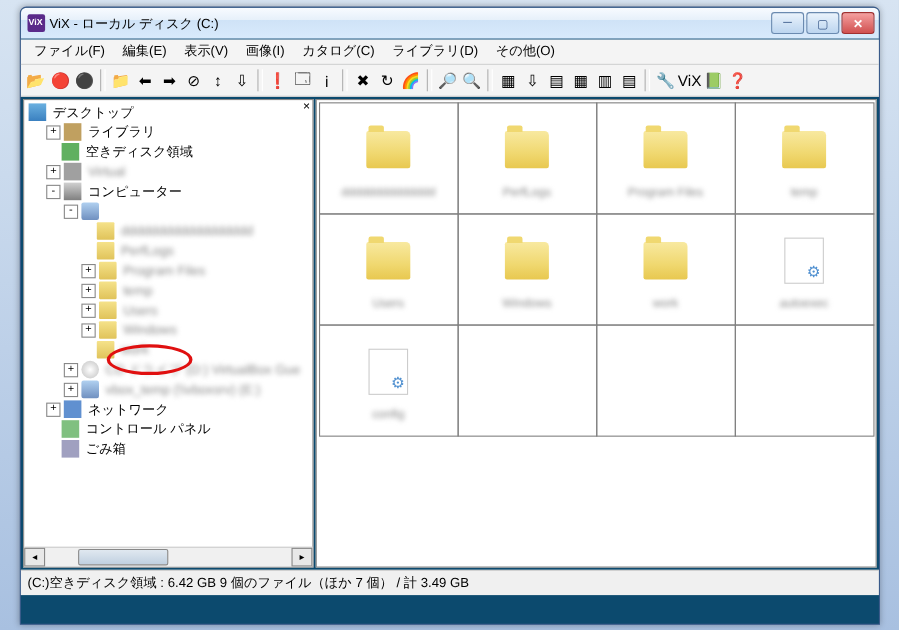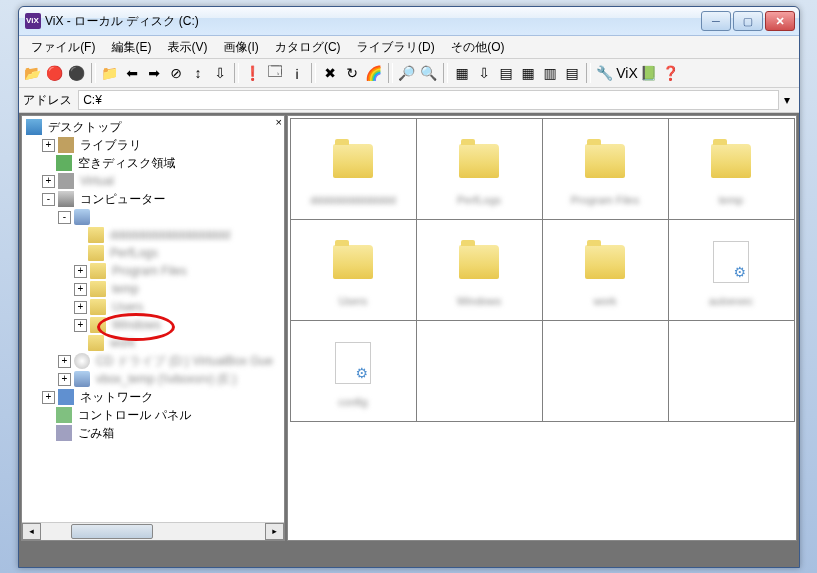--- a/index.html
+++ b/index.html
@@ -1,24 +1,24 @@
 <!DOCTYPE html>
 <html><head>
 <meta charset="utf-8">
 <style>
 html,body{margin:0;padding:0;font-family:"MS UI Gothic","Meiryo",sans-serif;font-size:12px;background:linear-gradient(to bottom,#d7e4f2,#a8c0e0);height:573px;width:817px;overflow:hidden}
-.window{position:absolute;left:18px;top:6px;width:780px;height:560px;background:#737373;border:1px solid #3a5a8a;border-radius:6px 6px 0 0;box-shadow:0 0 6px rgba(0,0,0,.3)}
+.window{position:absolute;left:18px;top:6px;width:780px;height:560px;background:#0c4a6e;border:1px solid #3a5a8a;border-radius:6px 6px 0 0;box-shadow:0 0 6px rgba(0,0,0,.3)}
 .titlebar{height:28px;background:linear-gradient(to bottom,#f8fbff 0%,#e6f0fa 40%,#cfe3f7 41%,#d9eafc 100%);border-radius:5px 5px 0 0;display:flex;align-items:center;border-bottom:1px solid #a8c0e0}
 .titlebar-icon{width:16px;height:16px;margin:0 4px 0 6px;background:#5a2a8a;display:inline-block;border-radius:2px;position:relative}
 .titlebar-icon:after{content:"ViX";color:#fff;font-size:8px;position:absolute;top:3px;left:1px;font-weight:bold}
 .titlebar-title{flex:1;font-size:12px;color:#000}
 .win-btns{display:flex;gap:2px;margin-right:4px}
 .win-btn{width:28px;height:18px;background:linear-gradient(to bottom,#eaf3fc,#bcd5ef);border:1px solid #6a8ab0;border-radius:3px;display:flex;align-items:center;justify-content:center;font-family:sans-serif;font-size:11px;color:#3a5a8a}
 .win-btn.close{background:linear-gradient(to bottom,#f5a0a0,#d05050);border-color:#a03030;color:#fff;font-weight:bold}
-.menubar{height:22px;background:#f4f4f4;display:flex;align-items:center;padding:0 4px;border-bottom:1px solid #d0d0d0}
+.menubar{height:22px;background:#f4f4f4;display:flex;padding:0 4px;border-bottom:1px solid #d0d0d0}
 .menubar span{padding:2px 8px;cursor:default}
 .toolbar{height:28px;background:#f4f4f4;border-bottom:1px solid #d0d0d0;display:flex;align-items:center;padding:0 4px;gap:2px}
 .tb-btn{width:20px;height:20px;display:flex;align-items:center;justify-content:center;font-size:14px;cursor:default}
 .tb-sep{width:3px;height:20px;border-left:1px solid #b0b0b0;border-right:1px solid #fff;margin:0 2px}
 .addressbar{height:24px;background:#f4f4f4;border-bottom:1px solid #d0d0d0;display:flex;align-items:center;padding:0 4px}
 .addressbar .lbl{margin-right:6px}
 .addressbar .val{flex:1;background:#fff;border:1px solid #ccc;height:18px;line-height:18px;padding:0 4px}
 .addressbar .dd{width:16px;text-align:center}
 .body{display:flex;height:430px}
 .tree-pane{width:262px;border:1px solid #888;margin:2px;background:#fff;position:relative;display:flex;flex-direction:column}
@@ -110,25 +110,20 @@
       <span class="tb-btn">▦</span>
       <span class="tb-btn">▥</span>
       <span class="tb-btn">▤</span>
       <span class="tb-sep"></span>
       <span class="tb-btn">🔧</span>
       <span class="tb-btn">ViX</span>
       <span class="tb-btn">📗</span>
       <span class="tb-btn">❓</span>
     </div>
 
-  <div class="addressbar">
-    <span class="lbl">アドレス</span>
-    <span class="val">C:¥</span>
-    <span class="dd">▾</span>
-  </div>
 
   <div class="body">
     <div class="tree-pane">
       <span class="tree-close">×</span>
       <div class="tree" id="tree">
           <div class="node ind0">
             <span class="ic desktop"></span>
             <span class="lbl">デスクトップ</span>
           </div>
           <div class="node ind1">
@@ -262,15 +257,18 @@
             <div class="file-big"></div>
             <div class="cell-lbl blur">config</div>
           </div>
           <div class="cell"></div>
           <div class="cell"></div>
           <div class="cell"></div>
         </div>
     </div>
   </div>
 
+  <div class="statusbar">
+    <span>(C:)空きディスク領域 : 6.42 GB   9 個のファイル（ほか 7 個） / 計 3.49 GB</span>
+  </div>
 
   <div class="red-circle"></div>
 </div>
 
 </body></html>

